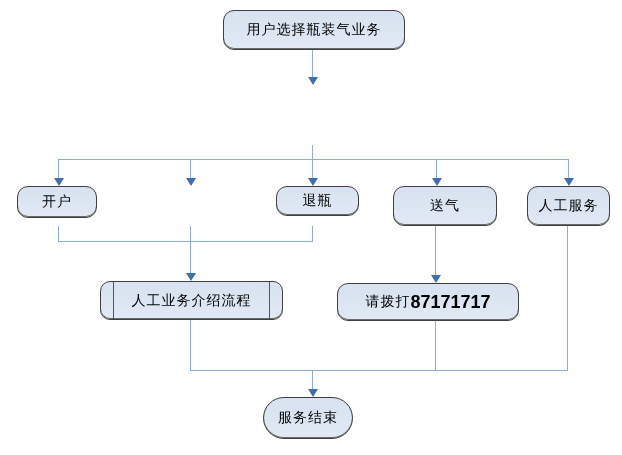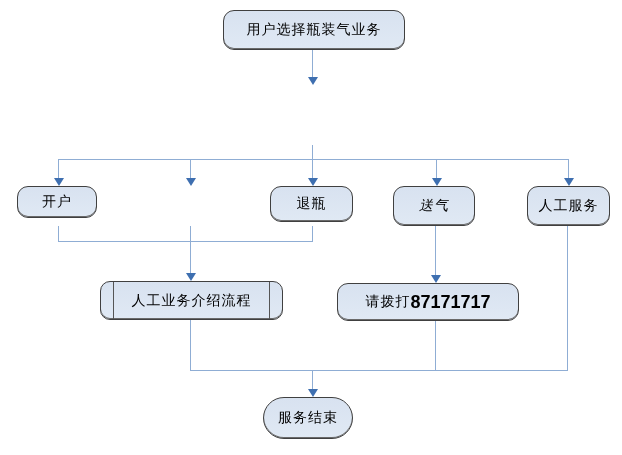--- a/index.html
+++ b/index.html
@@ -78,24 +78,24 @@
 
   <div class="vline" style="left:436px;top:159px;height:19px;"></div>
   <div class="arrow-down" style="left:432px;top:178px;"></div>
 
   <div class="vline" style="left:568px;top:159px;height:19px;"></div>
   <div class="arrow-down" style="left:564px;top:178px;"></div>
 
   <div class="node rounded" style="left:17px;top:186px;width:80px;height:32px;">
     <span>开户</span>
   </div>
-  <div class="node rounded" style="left:270px;top:186px;width:83px;height:36px;">
+  <div class="node rounded" style="left:276px;top:186px;width:83px;height:30px;">
     <span>退瓶</span>
   </div>
-  <div class="node rounded" style="left:393px;top:186px;width:82px;height:40px;font-style:italic;">
+  <div class="node rounded" style="left:393px;top:186px;width:104px;height:40px;">
     <span>送气</span>
   </div>
   <div class="node rounded" style="left:527px;top:186px;width:83px;height:40px;">
     <span>人工服务</span>
   </div>
 
   <div class="vline" style="left:58px;top:226px;height:16px;"></div>
   <div class="vline" style="left:312px;top:226px;height:16px;"></div>
   <div class="hline" style="left:58px;top:241px;width:255px;"></div>
   <div class="vline" style="left:190px;top:226px;height:47px;"></div>

